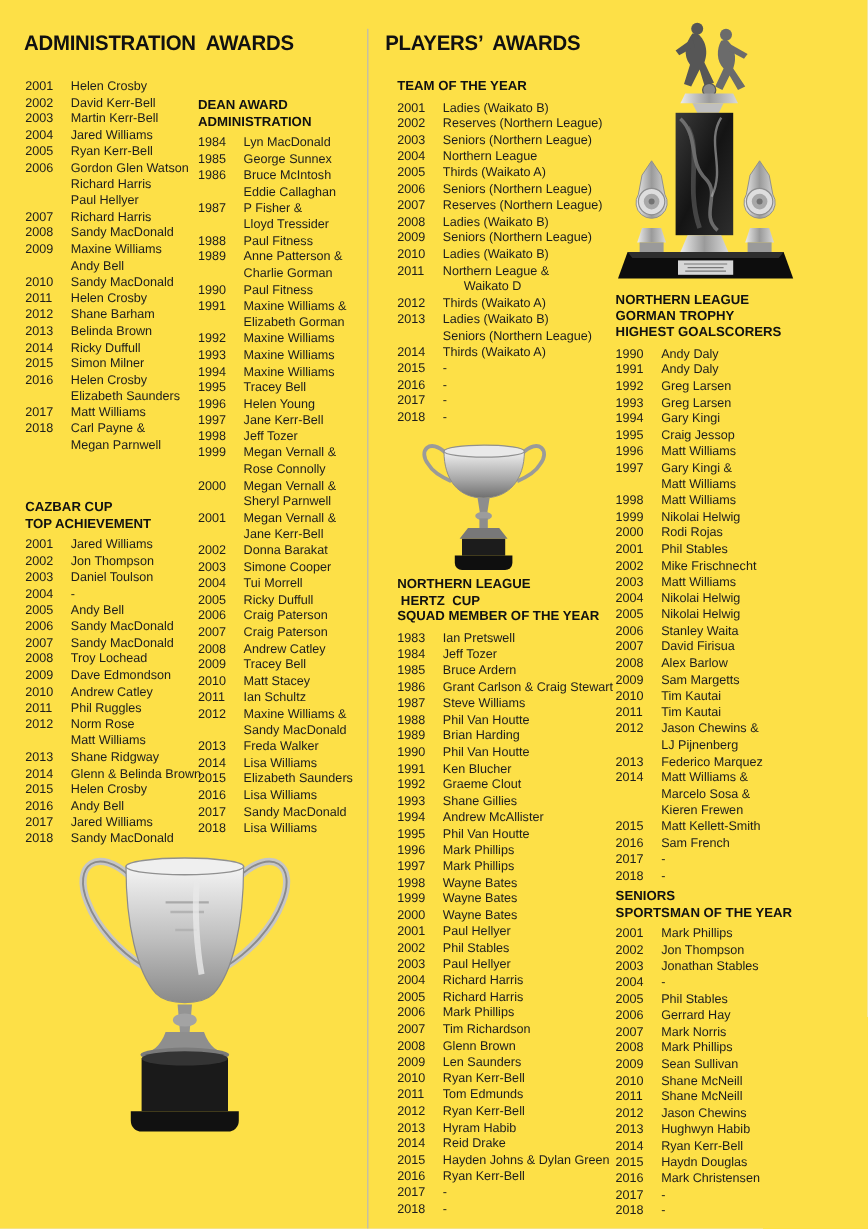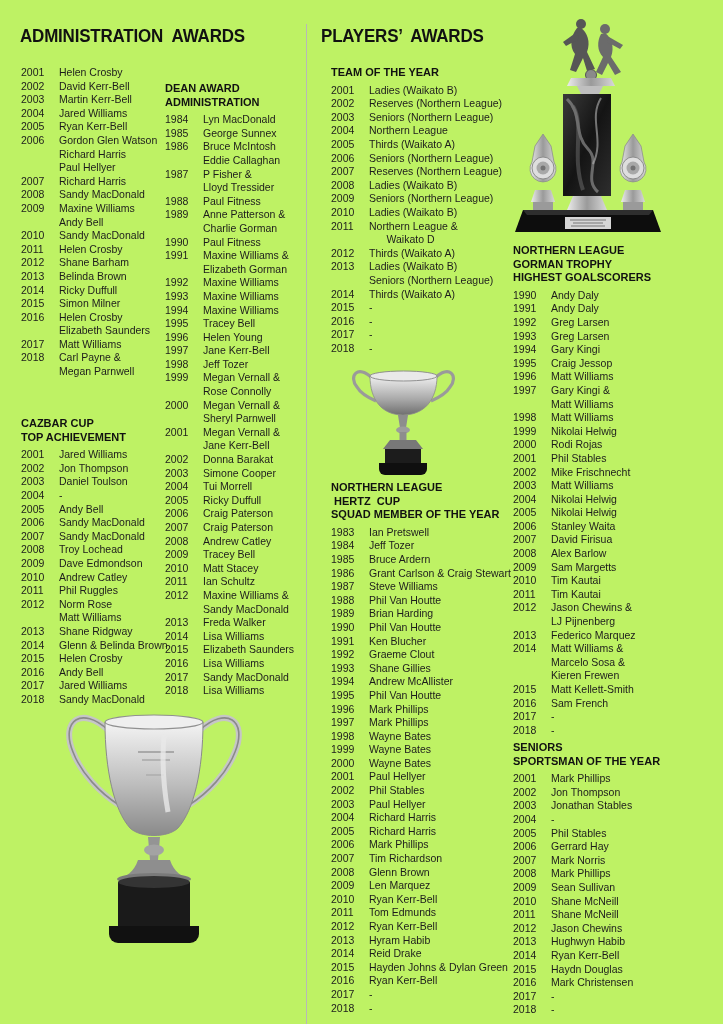--- a/index.html
+++ b/index.html
@@ -1,16 +1,16 @@
 <!DOCTYPE html>
 <html><head>
 <meta charset="utf-8">
 <style>
   html,body{margin:0;padding:0;background:#e9e9e9;}
-  .page{position:relative;width:723px;height:1024px;background:#bef264;overflow:hidden;
+  .page{position:relative;width:723px;height:1024px;background:#fde047;overflow:hidden;
         font-family:"Liberation Sans", sans-serif;color:#1c1c1c;}
   .hdr{position:absolute;font-weight:bold;font-size:17.5px;letter-spacing:-0.2px;color:#111;
        white-space:pre;transform:scaleX(0.97);transform-origin:left;}
   .divider{position:absolute;left:306px;top:24px;bottom:0;width:1px;background:#b8b8b8;}
   .award{position:absolute;font-size:10.5px;line-height:13.6px;}
   .award-title{font-weight:bold;font-size:11px;line-height:13.6px;margin-bottom:4px;white-space:pre;color:#111;}
   .entry-line{display:flex;line-height:13.6px;}
   .entry-line .yr{flex:0 0 38px;}
   .entry-line .nm{white-space:pre;}
   .pagenum{position:absolute;left:20px;top:1033px;font-weight:bold;font-size:12.5px;color:#111;}
@@ -559,21 +559,21 @@
       <div class="entry-line">
         <span class="yr">2007</span>
         <span class="nm">Tim Richardson</span>
       </div>
       <div class="entry-line">
         <span class="yr">2008</span>
         <span class="nm">Glenn Brown</span>
       </div>
       <div class="entry-line">
         <span class="yr">2009</span>
-        <span class="nm">Len Marquez</span>
+        <span class="nm">Len Saunders</span>
       </div>
       <div class="entry-line">
         <span class="yr">2010</span>
         <span class="nm">Ryan Kerr-Bell</span>
       </div>
       <div class="entry-line">
         <span class="yr">2011</span>
         <span class="nm">Tom Edmunds</span>
       </div>
       <div class="entry-line">

